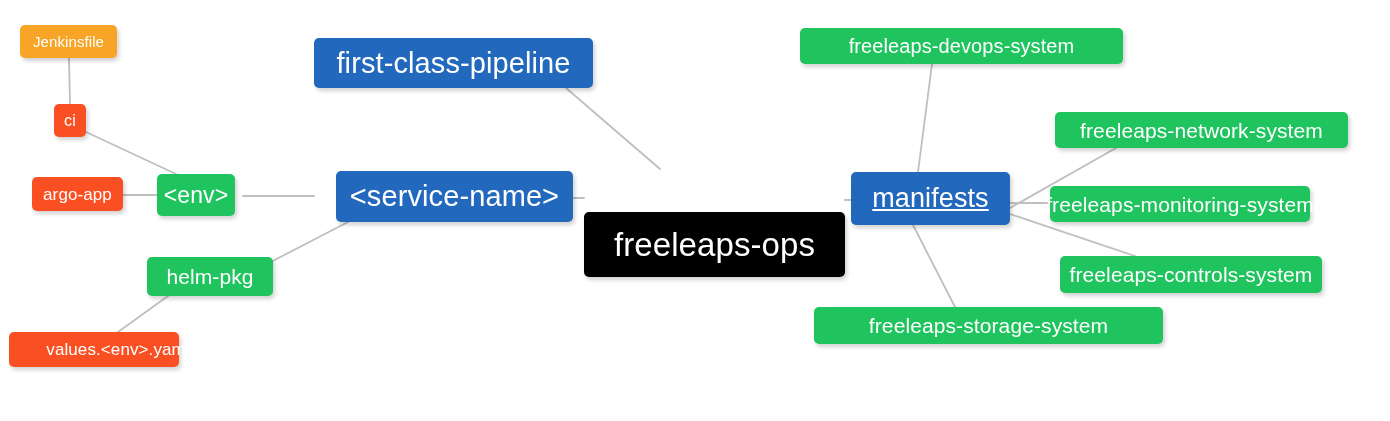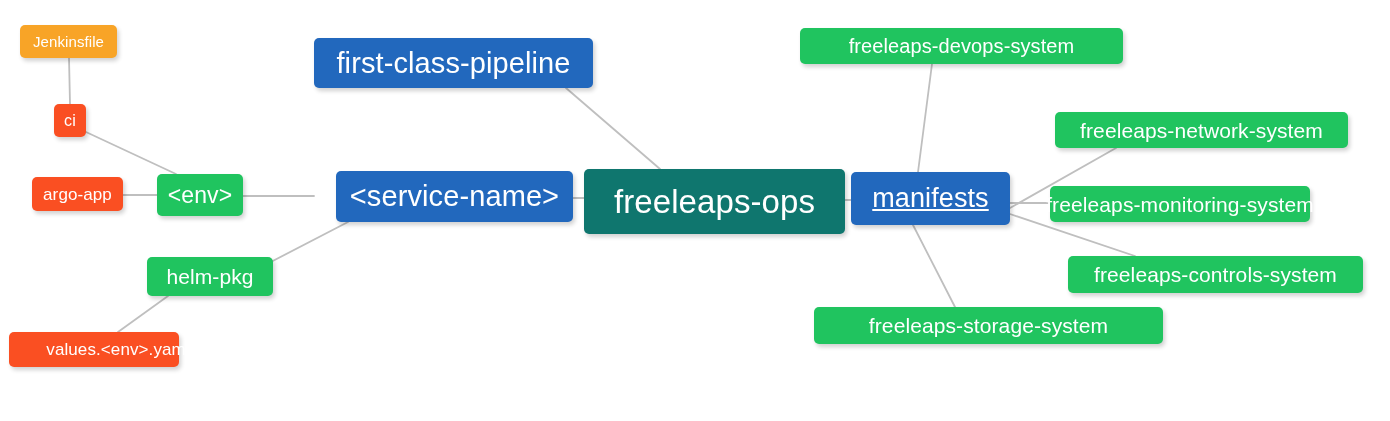--- a/index.html
+++ b/index.html
@@ -41,21 +41,21 @@
     text-align: center;
     line-height: 1;
     user-select: none;
     cursor: default;
   }
   .node span {
     display: block;
     padding: 0 2px;
   }
   
-  .n-root   { background: #0f766e; }
+  .n-root   { background: #000000; margin-top: 43px; }
   .n-blue   { background: #2268bd; justify-content: center; }
   .n-green  { background: #20c45f; }
   .n-orange { background: #f8a427; }
   .n-red    { background: #fa4f22; }
 </style>
 </head>
 <body>
 
 <div id="canvas">
   <svg id="edges" viewBox="0 0 1390 421" preserveAspectRatio="none">
@@ -77,21 +77,21 @@
   <div id="nodes">
       <div class="node n-orange" style="left: 20px; top: 25px; width: 97px; height: 33px; font-size: 15px;">
         <span>Jenkinsfile</span>
       </div>
       <div class="node n-red" style="left: 54px; top: 104px; width: 32px; height: 33px; font-size: 16px;">
         <span>ci</span>
       </div>
       <div class="node n-red" style="left: 32px; top: 177px; width: 91px; height: 34px; font-size: 17px;">
         <span>argo-app</span>
       </div>
-      <div class="node n-green" style="left: 157px; top: 174px; width: 86px; height: 42px; font-size: 23px;">
+      <div class="node n-green" style="left: 157px; top: 174px; width: 78px; height: 42px; font-size: 23px;">
         <span>&lt;env&gt;</span>
       </div>
       <div class="node n-green" style="left: 147px; top: 257px; width: 126px; height: 39px; font-size: 21px;">
         <span>helm-pkg</span>
       </div>
       <div class="node n-red" style="left: 9px; top: 332px; width: 170px; height: 35px; font-size: 17px; padding-left: 48px;">
         <span>values.&lt;env&gt;.yaml</span>
       </div>
       <div class="node n-blue" style="left: 314px; top: 38px; width: 279px; height: 50px; font-size: 29px;">
         <span>first-class-pipeline</span>
@@ -107,20 +107,20 @@
       </div>
       <div class="node n-green" style="left: 800px; top: 28px; width: 323px; height: 36px; font-size: 20px;">
         <span>freeleaps-devops-system</span>
       </div>
       <div class="node n-green" style="left: 1055px; top: 112px; width: 293px; height: 36px; font-size: 21px;">
         <span>freeleaps-network-system</span>
       </div>
       <div class="node n-green" style="left: 1050px; top: 186px; width: 260px; height: 36px; font-size: 21px;">
         <span>freeleaps-monitoring-system</span>
       </div>
-      <div class="node n-green" style="left: 1060px; top: 256px; width: 295px; height: 37px; font-size: 21px; margin-left: 8px;">
+      <div class="node n-green" style="left: 1060px; top: 256px; width: 262px; height: 37px; font-size: 21px;">
         <span>freeleaps-controls-system</span>
       </div>
       <div class="node n-green" style="left: 814px; top: 307px; width: 349px; height: 37px; font-size: 21px;">
         <span>freeleaps-storage-system</span>
       </div>
     </div>
 </div>
 
 </body></html>

